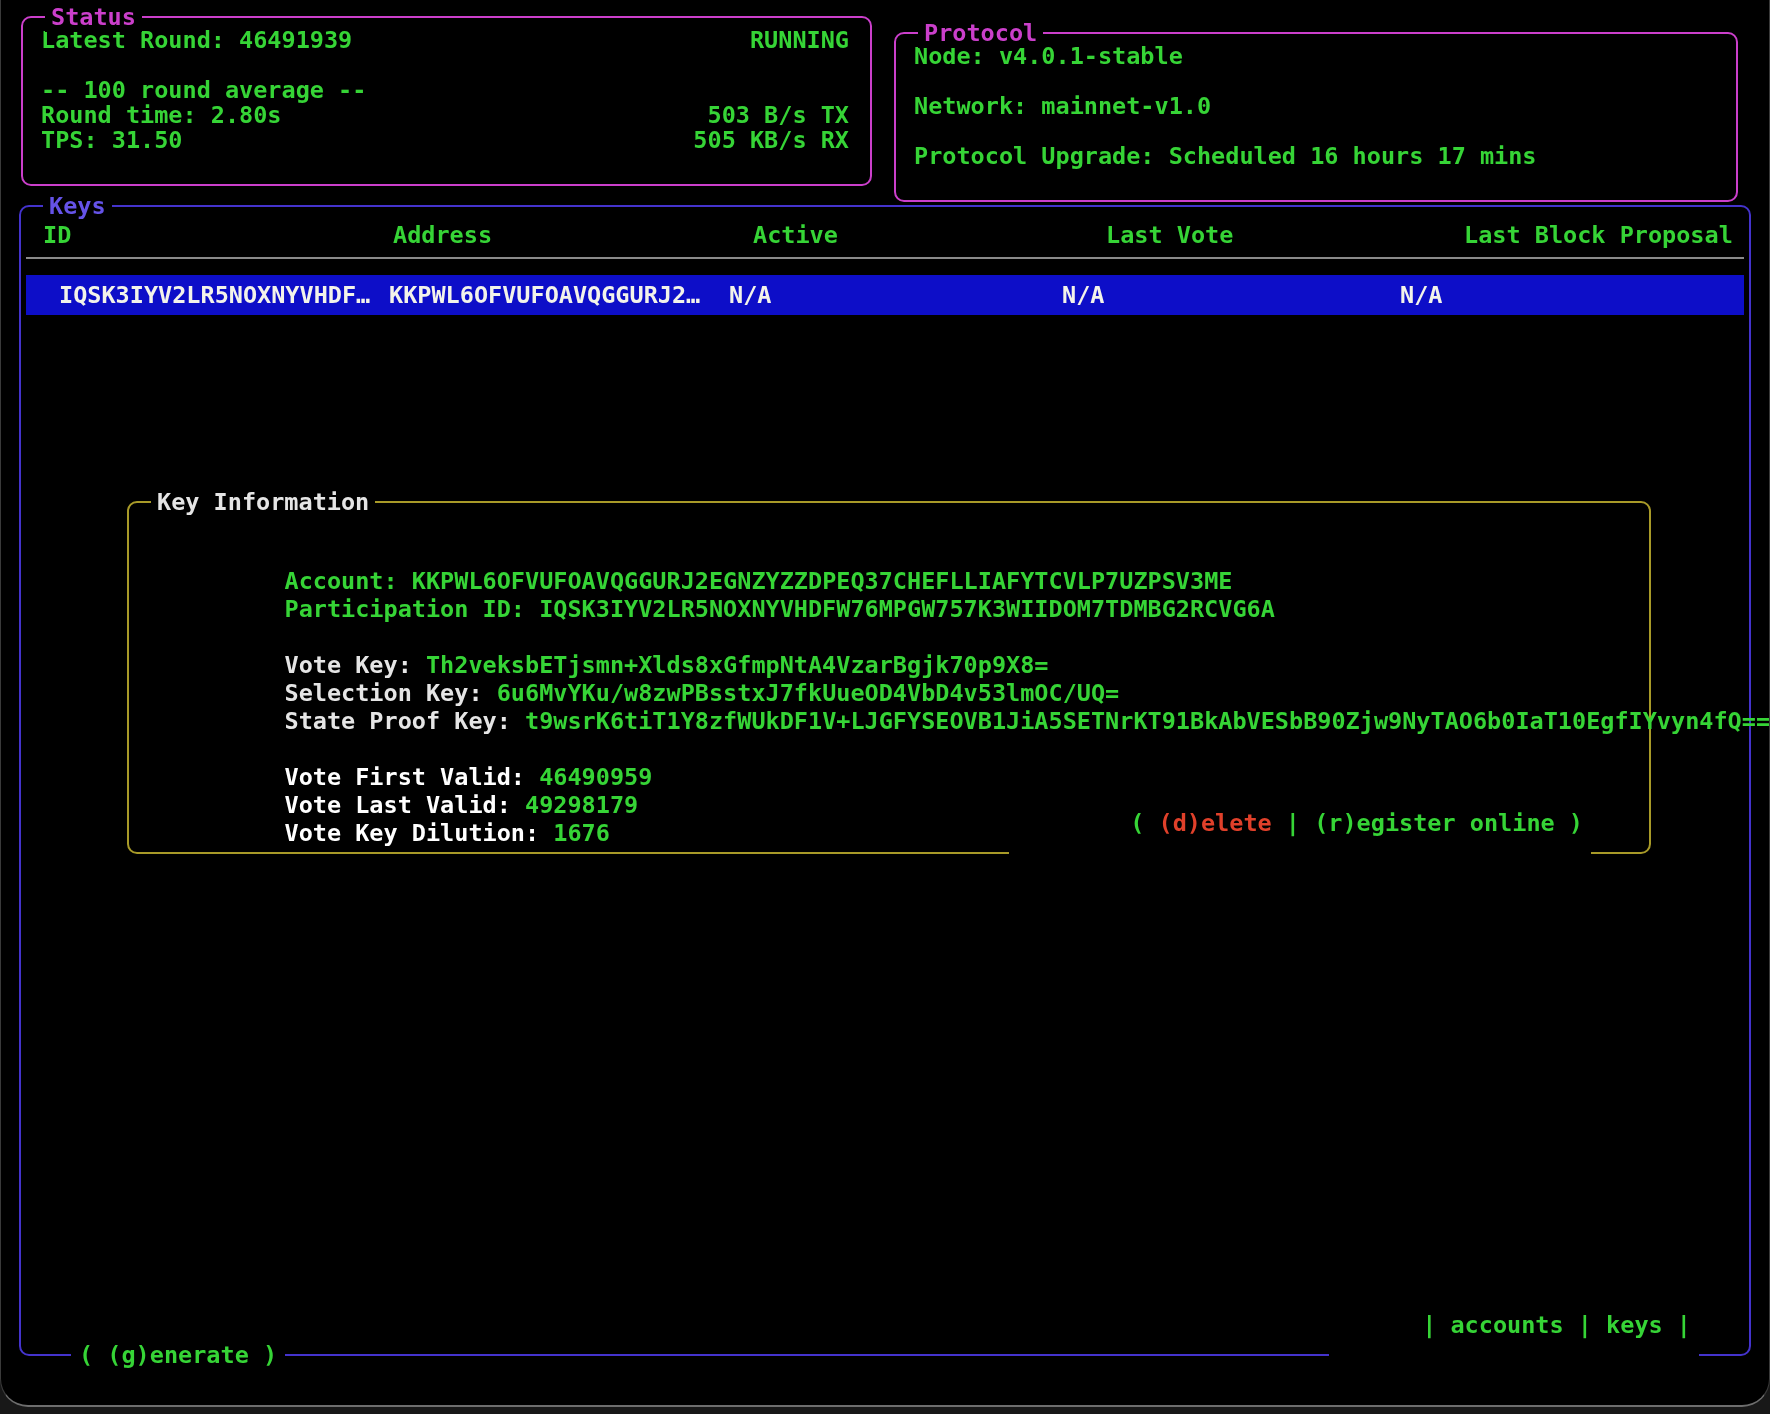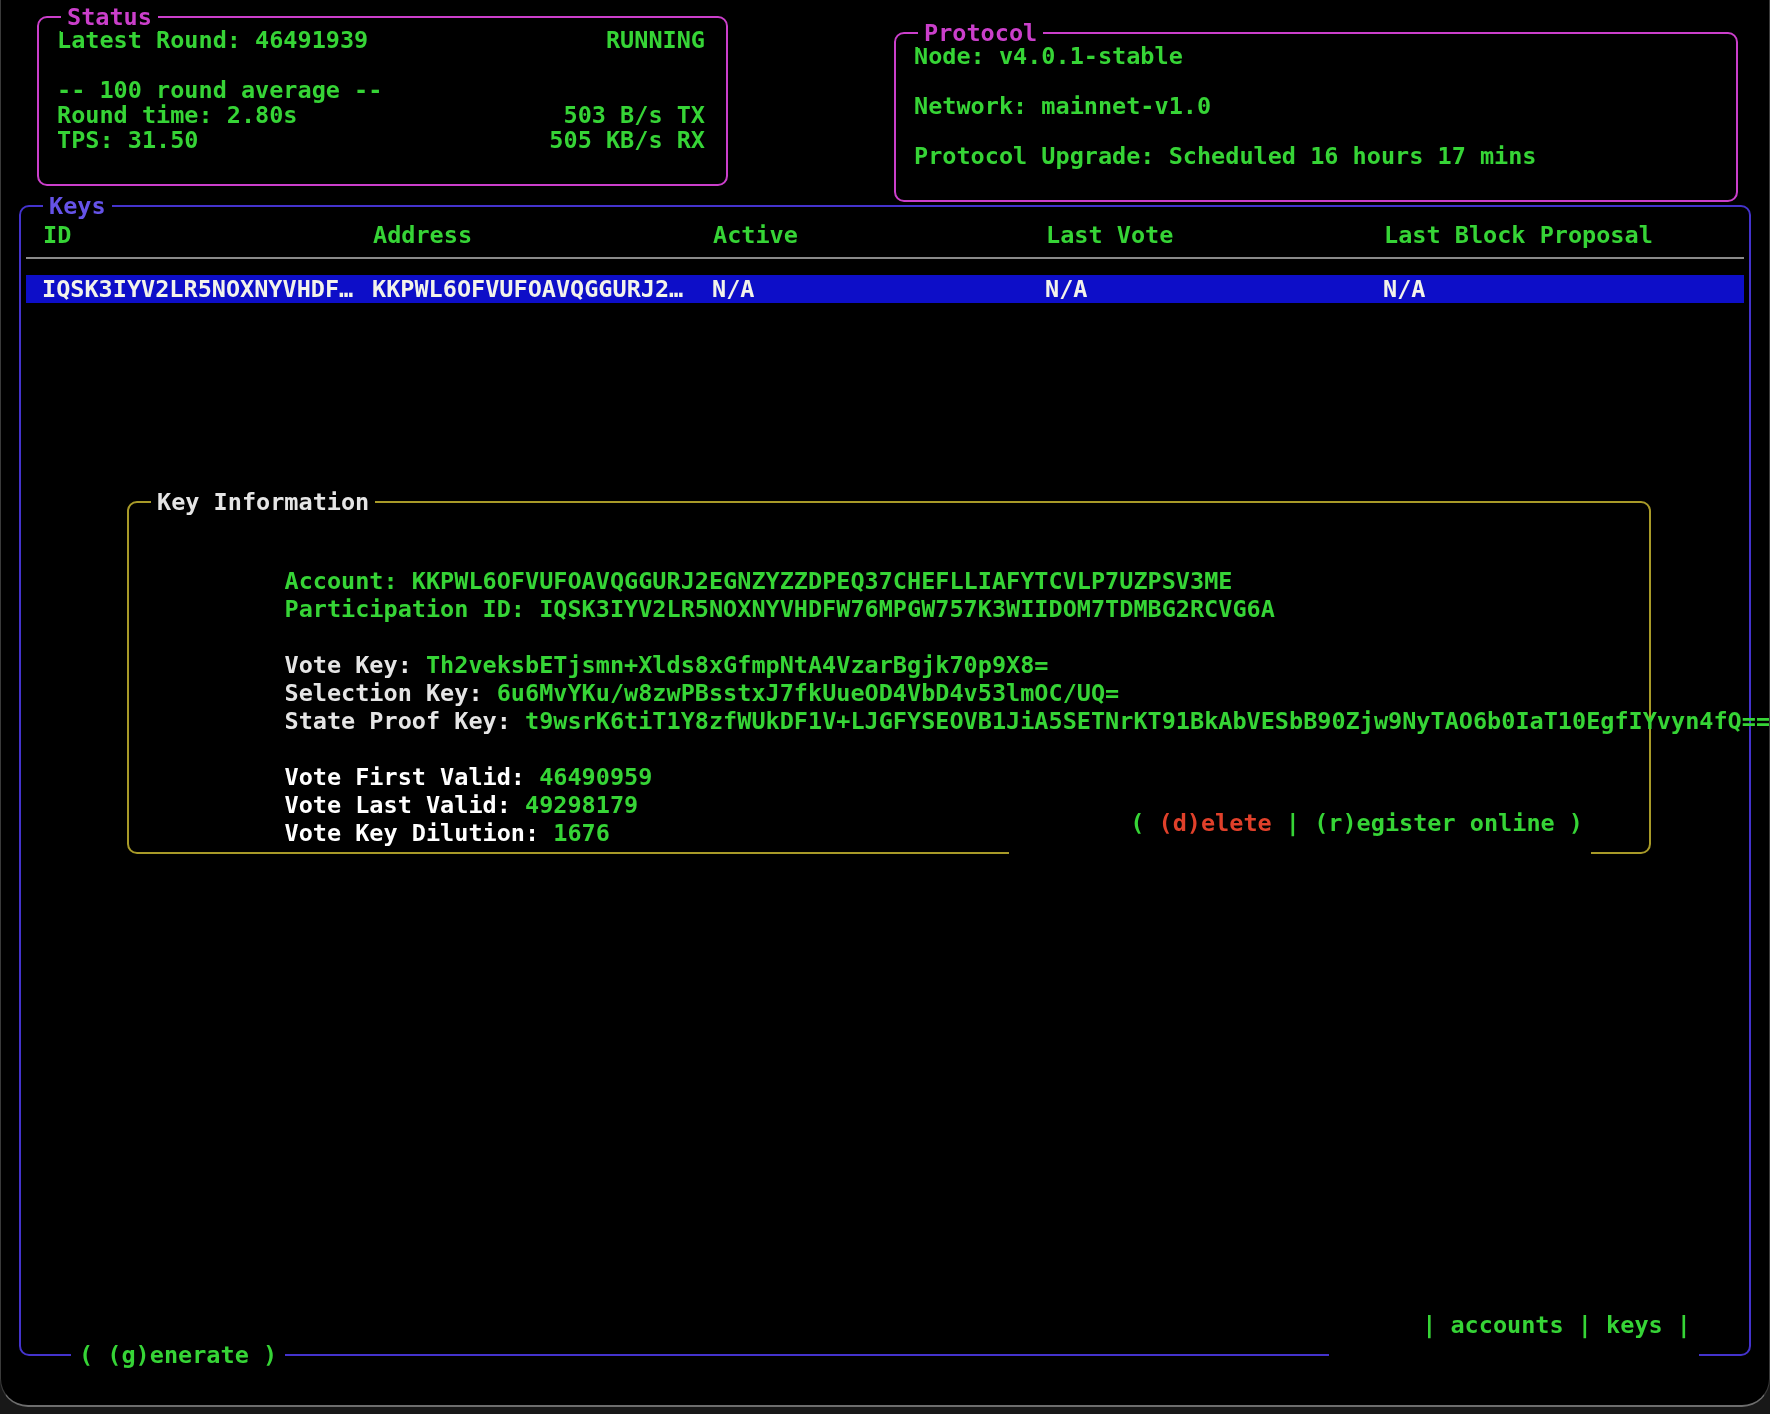--- a/index.html
+++ b/index.html
@@ -28,33 +28,33 @@
   .peri { color:#ffffff; }
   .green { color:#36d436; }
   .red { color:#e0402a; }
 
   .pad-content { padding:10px 21px 0 18px; }
   .line { display:flex; justify-content:space-between; line-height:25px; height:25px; white-space:pre; }
   .spacer25 { height:25px; }
   .spacer28 { height:28px; }
 
   
-  #status-box   { left:36px;  top:16px; width:691px; height:170px; }
+  #status-box   { left:20px;  top:16px; width:851px; height:170px; }
   #protocol-box { left:893px; top:32px; width:844px; height:170px; }
 
   
   #keys-box { left:18px; top:205px; width:1732px; height:1151px; }
   .keys-grid {
     display:grid; grid-template-columns:330px 340px 333px 338px 1fr;
     line-height:26px; white-space:pre;
   }
-  .keys-header { padding:15px 4px 0 22px; }
+  .keys-header { padding:15px 4px 0 22px;gap:20px; }
   .keys-sep { height:2px; background:#8a8a8a; margin:9px 5px 0 5px; }
   .keys-row {
-    margin:16px 5px 0 5px; padding-left:16px; height:28px;
+    margin:16px 5px 0 5px; padding-left:33px; height:40px;
     align-items:center; background:#0d0ec8; color:#f3f3ea; cursor:pointer;
   }
 
   
   #keyinfo-box { left:106px; top:294px; width:1524px; height:353px; }
   .keyinfo-content { padding:36px 0 0 14px; }
   .ki-line { line-height:28px; height:28px; white-space:pre; }
 
   .border-ann {
     position:absolute; bottom:-16px; background:#000;

